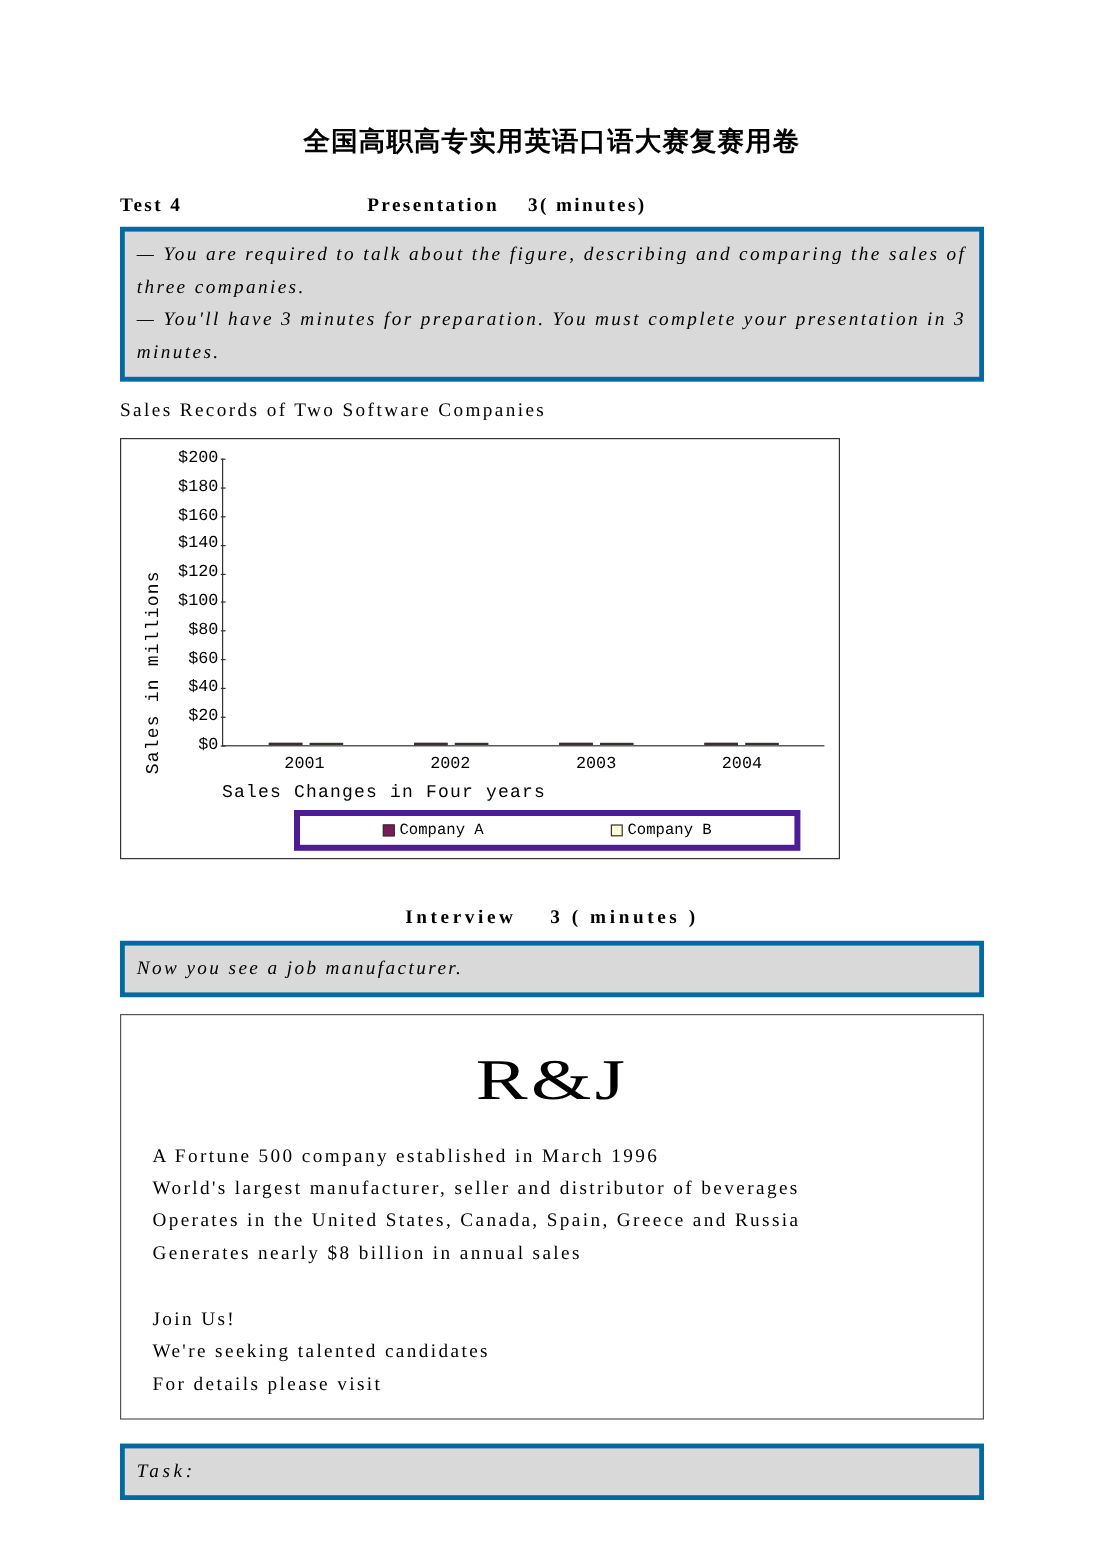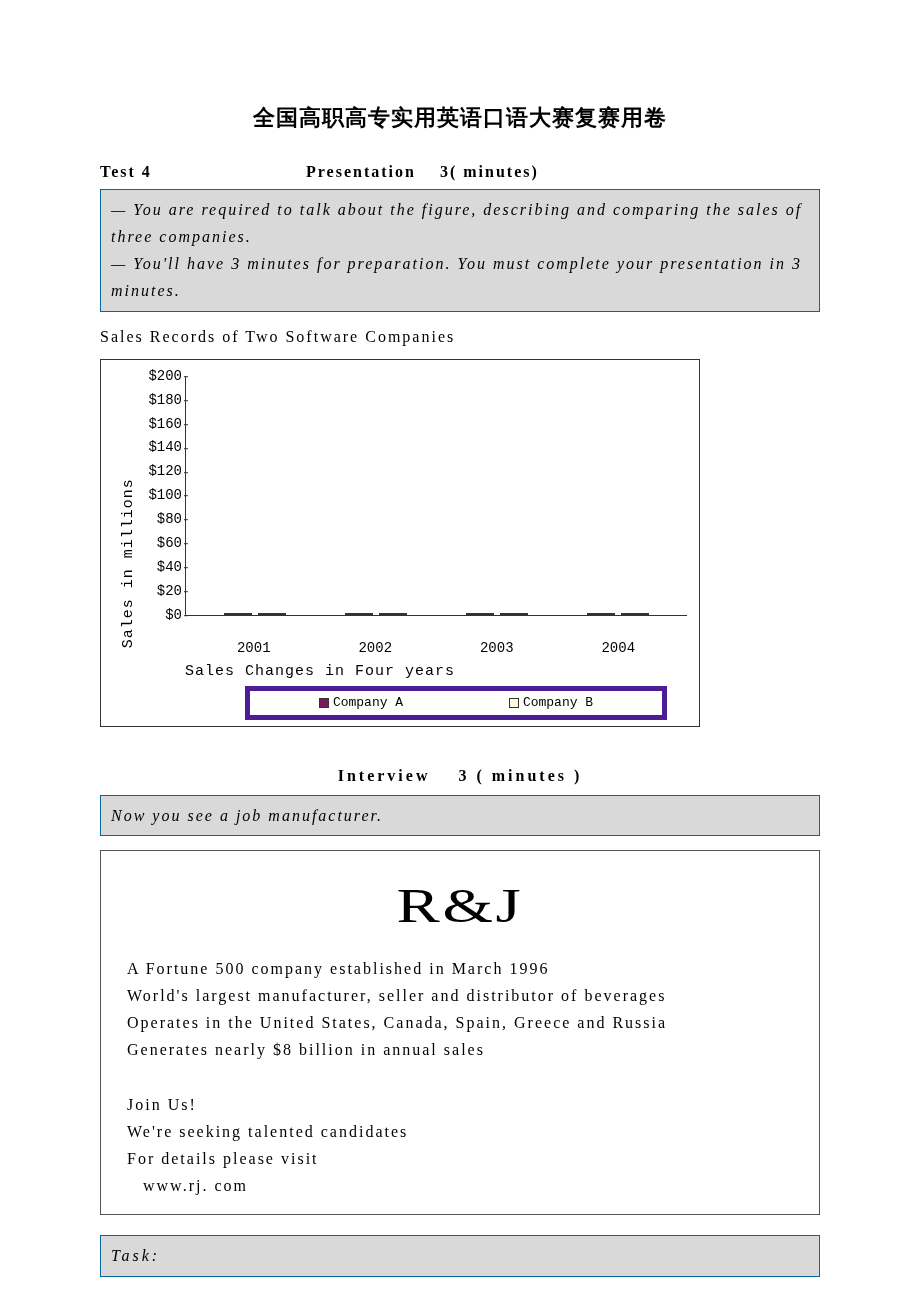--- a/index.html
+++ b/index.html
@@ -19,21 +19,21 @@
       letter-spacing: 1px;
     }
     .section-header {
       font-weight: bold;
       margin-bottom: 4px;
       letter-spacing: 2px;
     }
     .section-header .label1 { display: inline-block; width: 200px; }
     .section-header .label2 { display: inline-block; }
     .gray-box {
-      border: 1px solid #0369a1;
+      border: 4px solid #0369a1;
       background: #d9d9d9;
       padding: 6px 10px;
       font-style: italic;
       letter-spacing: 2px;
       line-height: 1.7;
       margin-bottom: 12px;
     }
     .chart-title-outside {
       letter-spacing: 2px;
       margin: 6px 0 10px 0;
@@ -91,21 +91,20 @@
     .bar { width: 28px; border: 1px solid #333; }
     .bar.a { background: #7b1a57; }
     .bar.b { background: #fdfdd8; }
     .xticks {
       display: flex;
       justify-content: space-around;
       margin-left: 44px;
       padding: 4px 8px 0 8px;
       font-family: "Courier New", monospace;
       font-size: 14px;
-      margin-top: 17px;
     }
     .xaxis-label {
       text-align: left;
       font-family: "Courier New", monospace;
       font-size: 15px;
       margin-top: 0;
       margin-left: 44px;
       letter-spacing: 1px;
     }
     .legend {
@@ -230,18 +229,17 @@
 <div class="ad-box">
   <div class="ad-logo">R&amp;J</div>
   <div>A Fortune 500 company established in March 1996</div>
   <div>World's largest manufacturer, seller and distributor of beverages</div>
   <div>Operates in the United States, Canada, Spain, Greece and Russia</div>
   <div>Generates nearly $8 billion in annual sales</div>
   <br>
   <div>Join Us!</div>
   <div>We're seeking talented candidates</div>
   <div>For details please visit</div>
-  <div class="ad-url">www.rj. com</div>
 </div>
 
 <div class="gray-box task-box">
   <span class="task-label">Task:</span>
 </div>
 
 </body></html>

